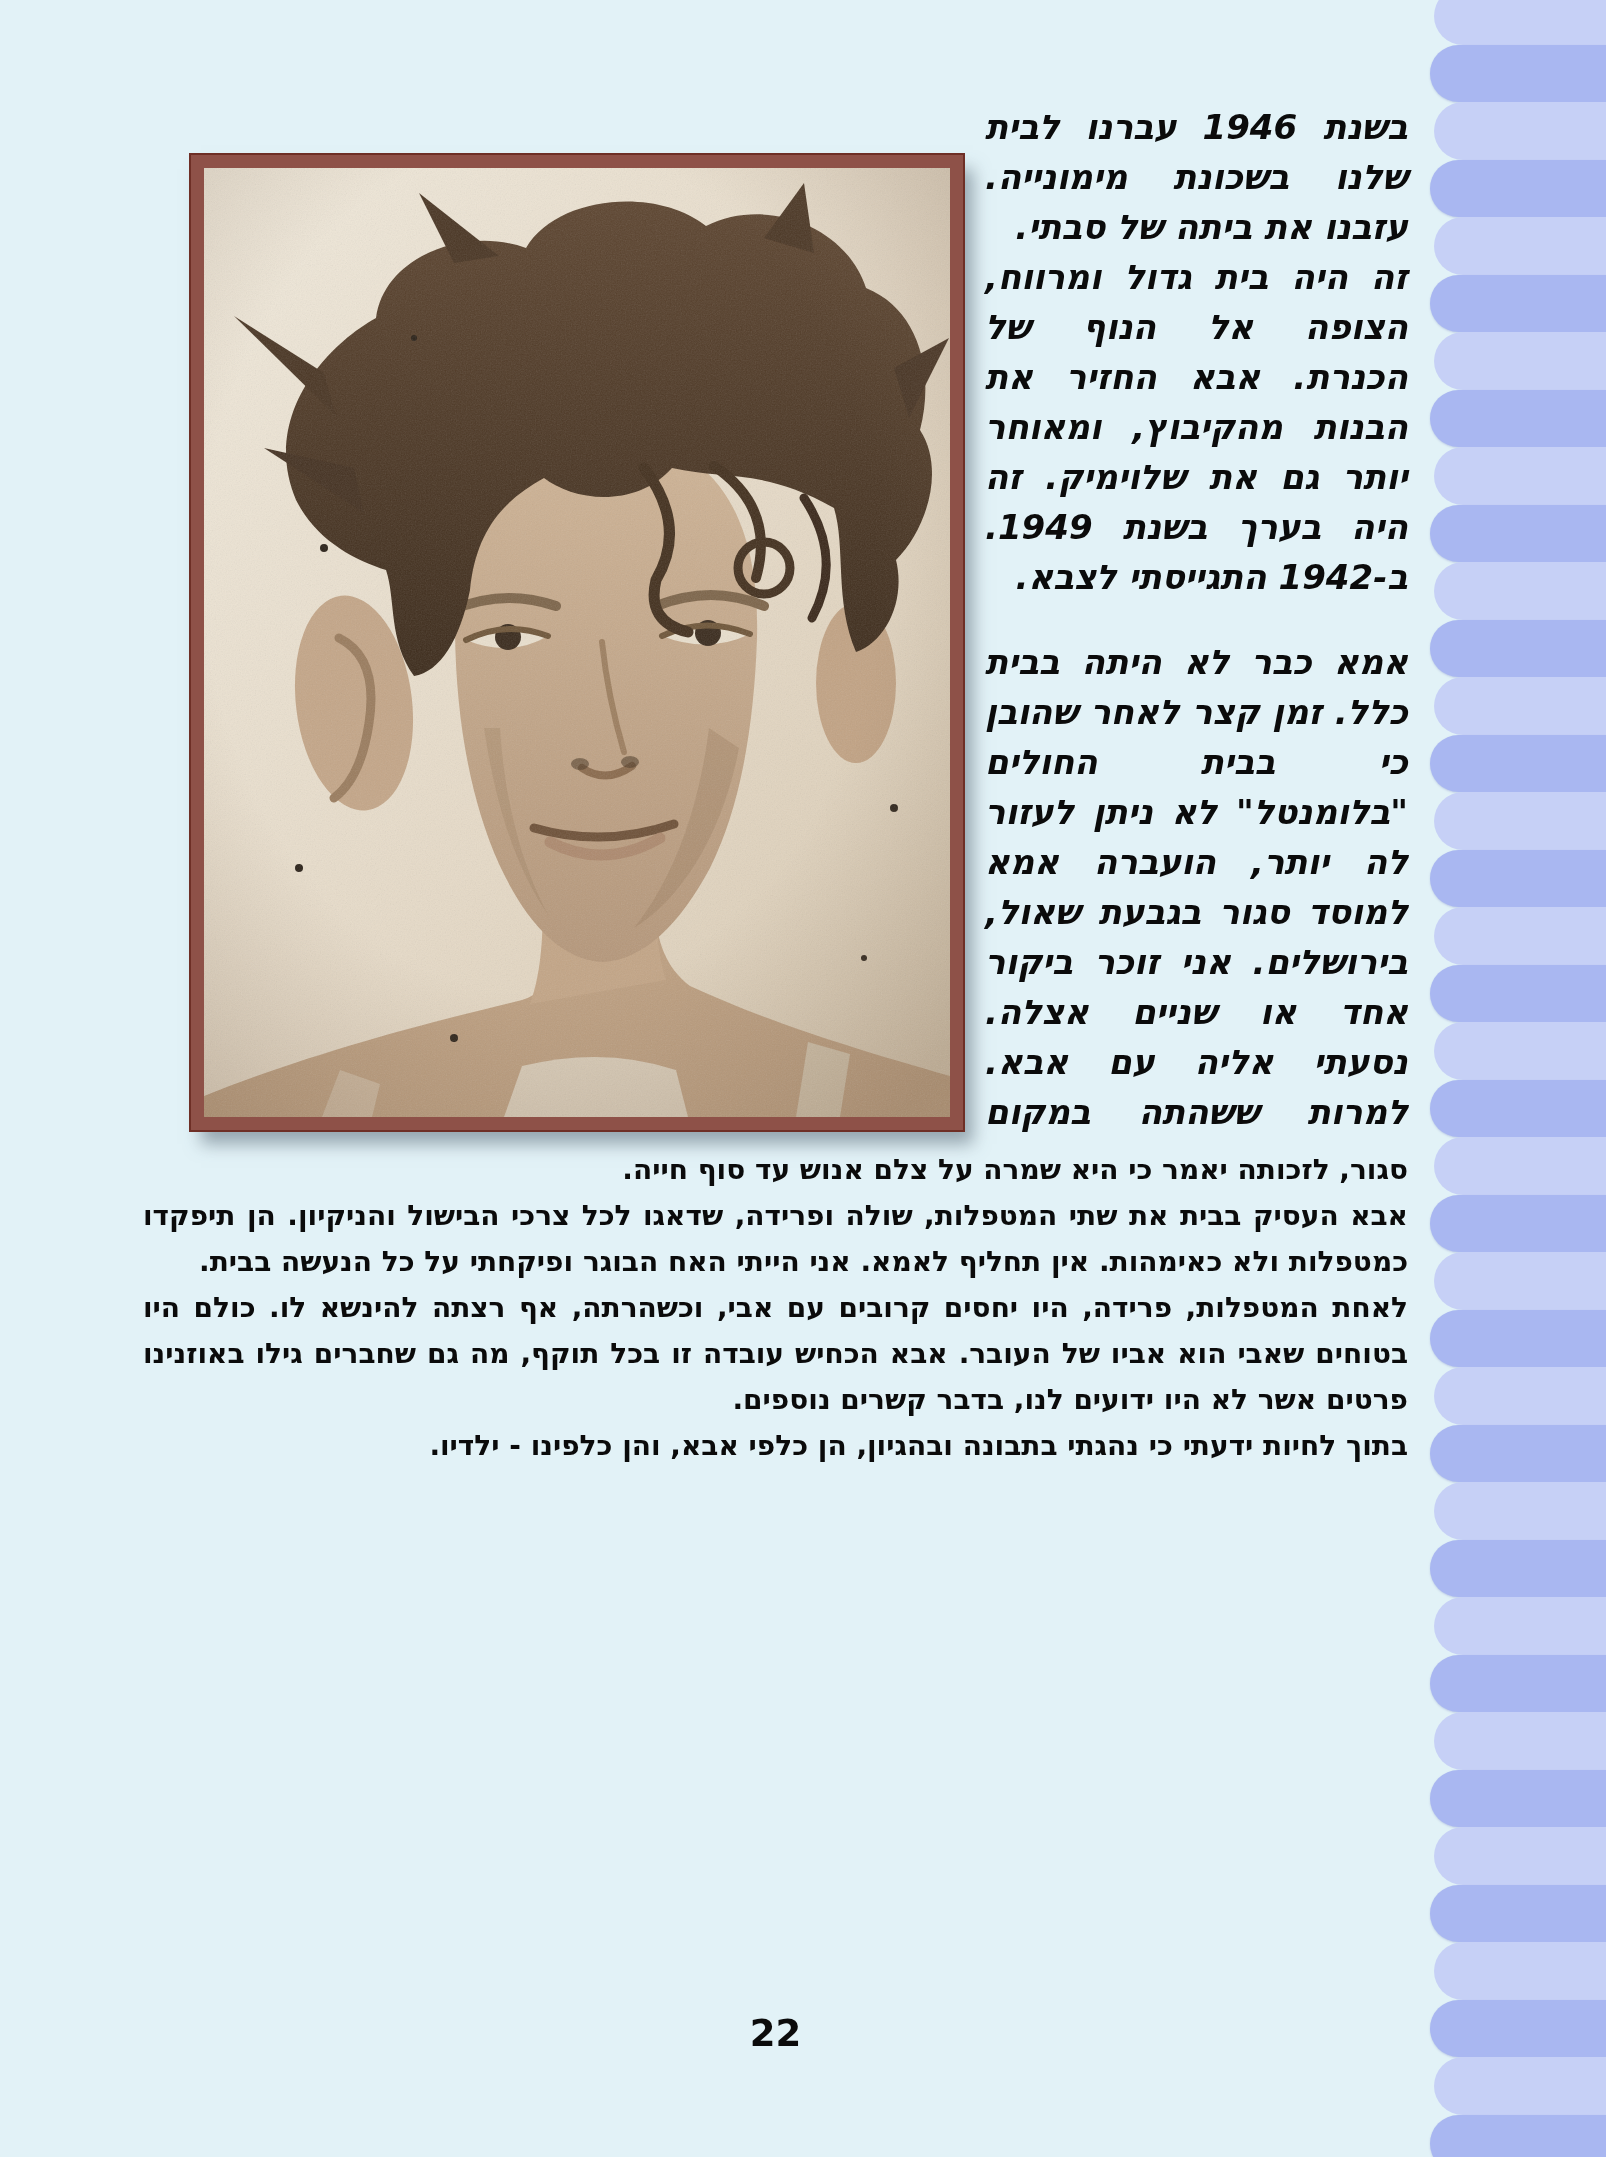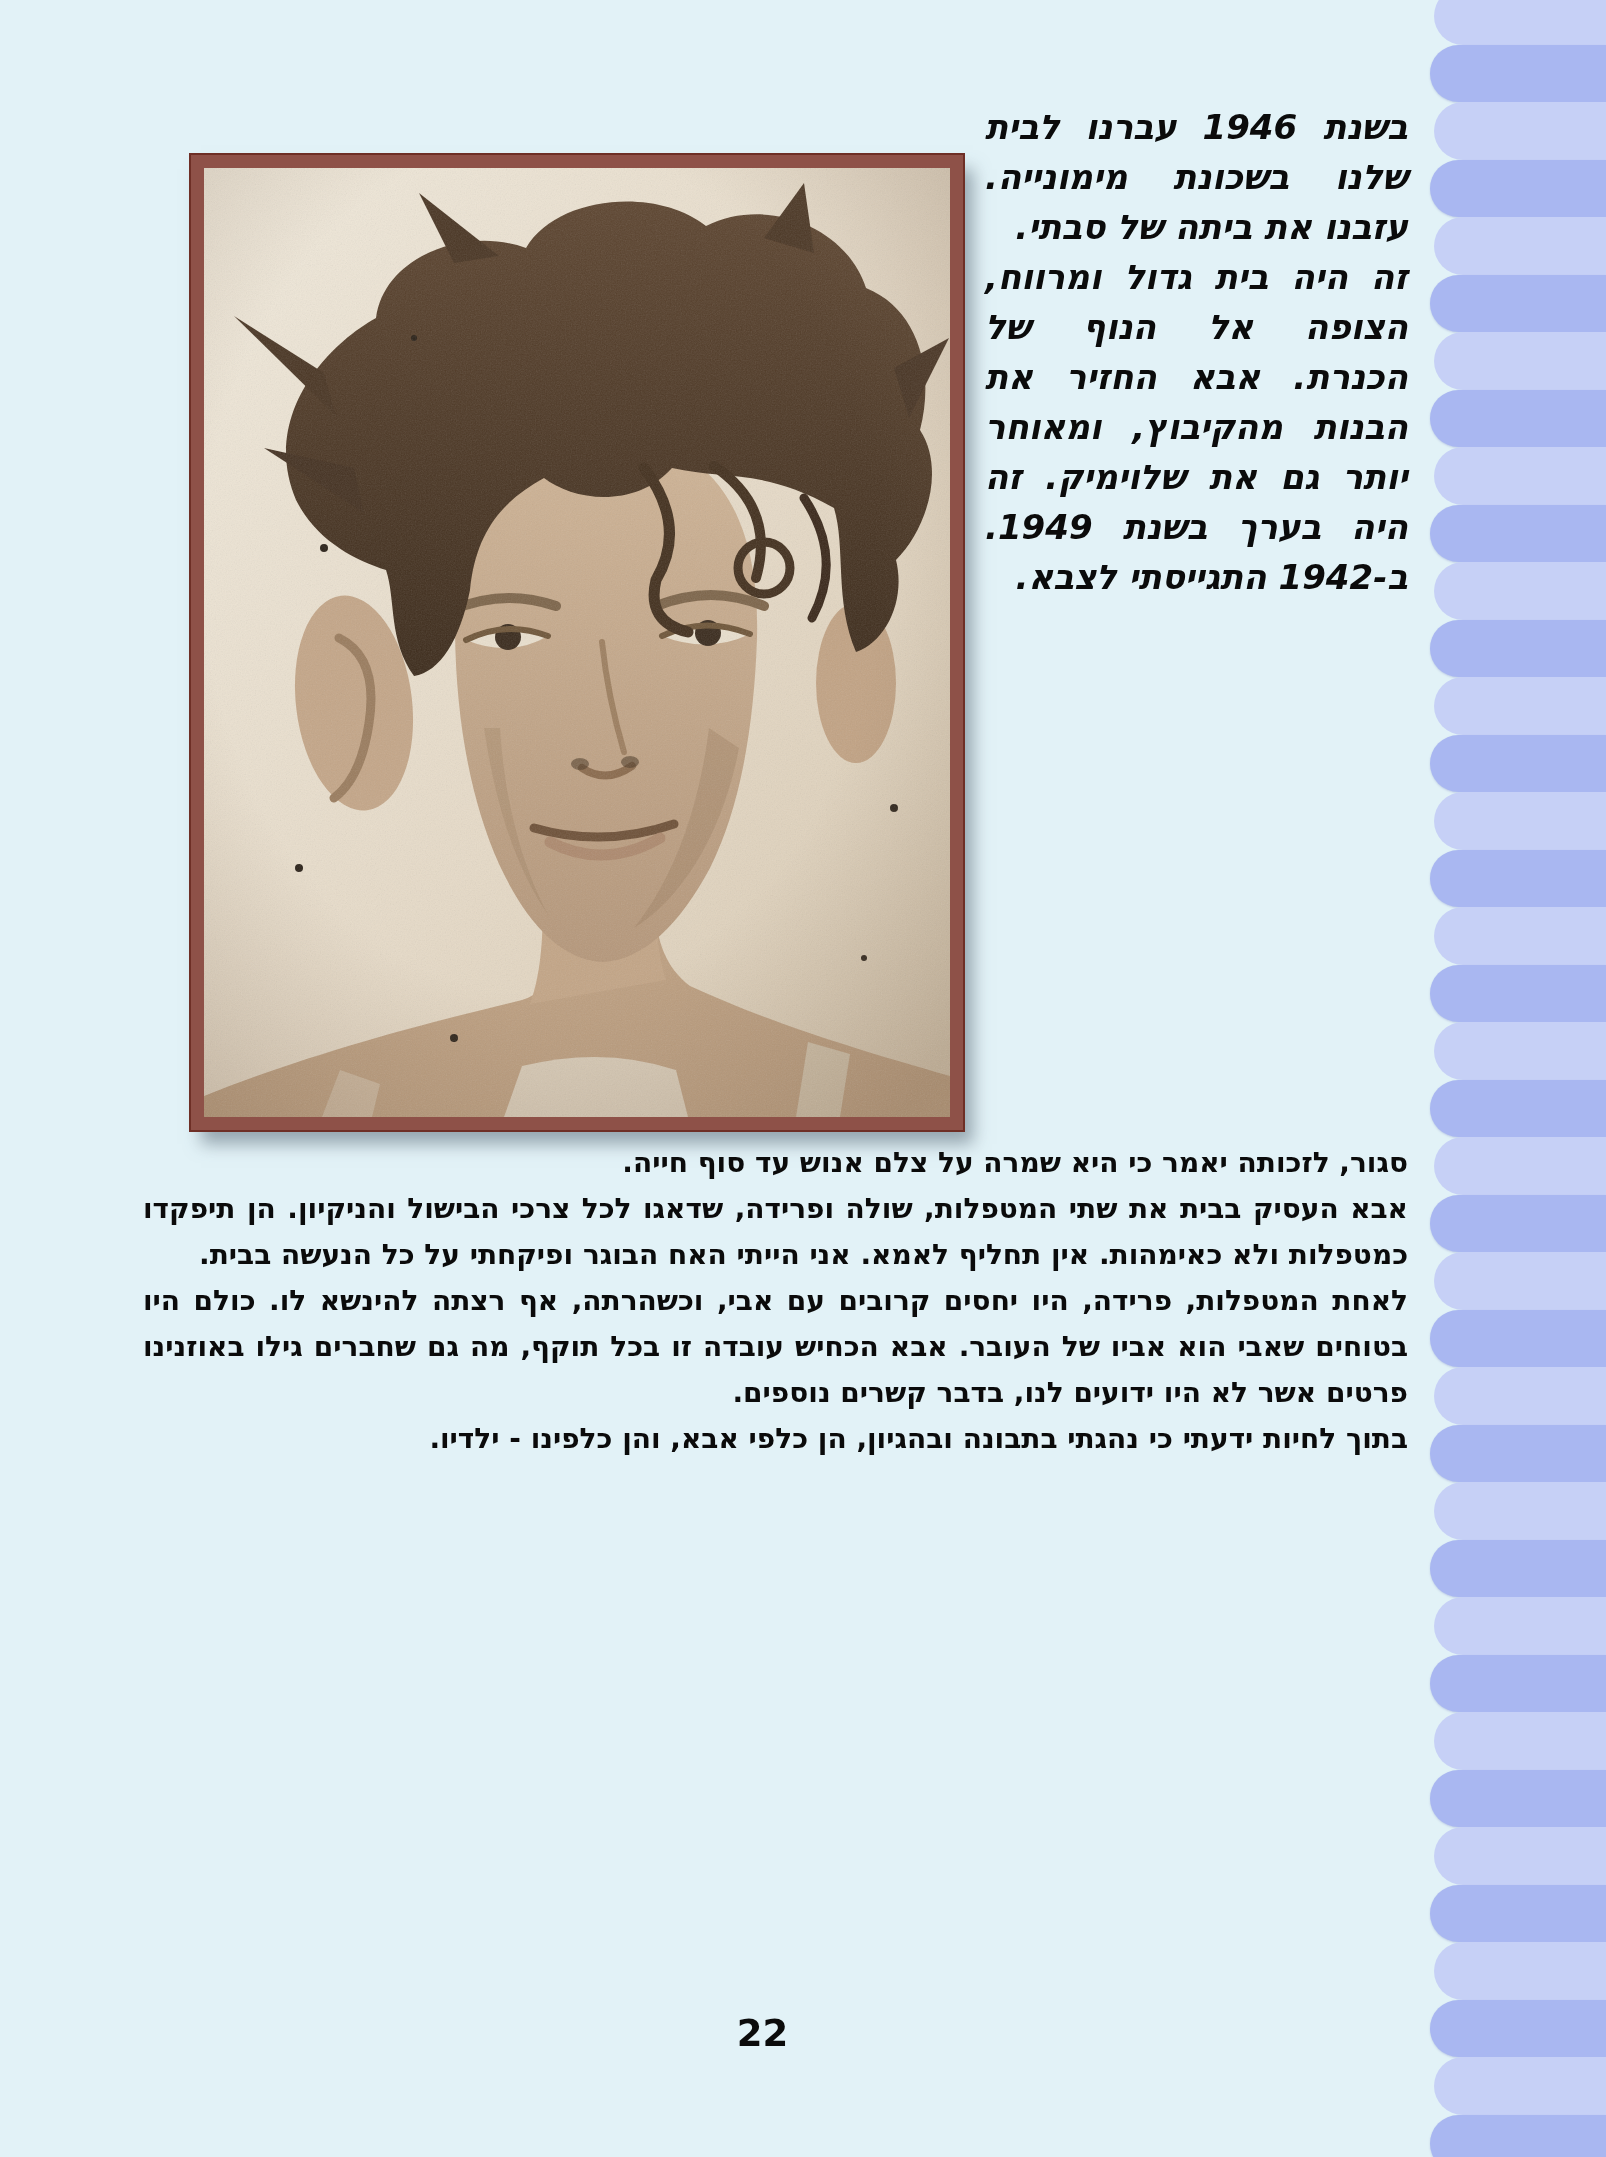--- a/index.html
+++ b/index.html
@@ -74,21 +74,21 @@
   .bottom-text{
     margin-top:10px;
     font-size:28px;
     line-height:46px;
     text-align:justify;
   }
   .bottom-text p{margin:0;}
 
   .page-number{
     position:absolute;
-    top:2012px;left:130px;
+    top:2012px;left:143px;
     width:1265px;
     text-align:center;
     font-size:37px;
     font-weight:bold;
     color:var(--text);
   }
 </style>
 </head>
 <body>
 
@@ -133,20 +133,21 @@
     <div class="pill dark"></div>
   </div>
 
 <div class="page-content">
 
   <div class="top-row">
 
     <div class="side-text">
       <p>בשנת 1946 עברנו לבית שלנו בשכונת מימונייה. עזבנו את ביתה של סבתי.</p>
       <p>זה היה בית גדול ומרווח, הצופה אל הנוף של הכנרת. אבא החזיר את הבנות מהקיבוץ, ומאוחר יותר גם את שלוימיק. זה היה בערך בשנת 1949. ב-1942 התגייסתי לצבא.</p>
+      <p class="spaced stretch-last">אמא כבר לא היתה בבית כלל. זמן קצר לאחר שהובן כי בבית החולים "בלומנטל" לא ניתן לעזור לה יותר, הועברה אמא למוסד סגור בגבעת שאול, בירושלים. אני זוכר ביקור אחד או שניים אצלה. נסעתי אליה עם אבא. למרות ששהתה במקום</p>
     </div>
 
     <div class="photo-frame">
 
       <svg width="746" height="949" viewBox="0 0 746 949" role="img" aria-label="Sepia photograph of a young man with messy curly dark hair, bare shoulders, looking at the camera">
         <defs>
           <linearGradient id="paper" x1="0" y1="0" x2="1" y2="1">
             <stop offset="0" stop-color="#f0e9db"></stop>
             <stop offset="0.55" stop-color="#e6dac7"></stop>
             <stop offset="1" stop-color="#d8c9b1"></stop>

